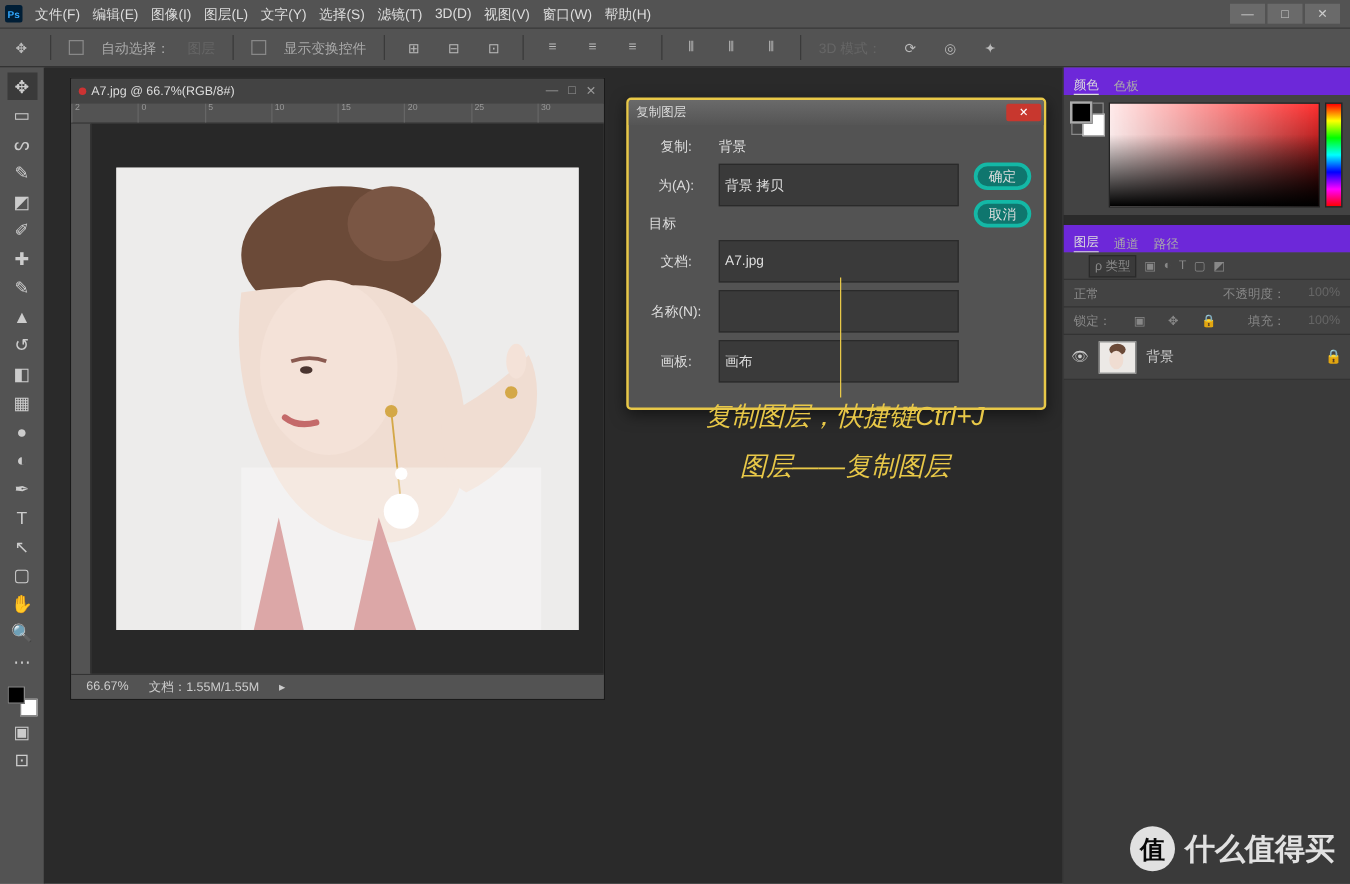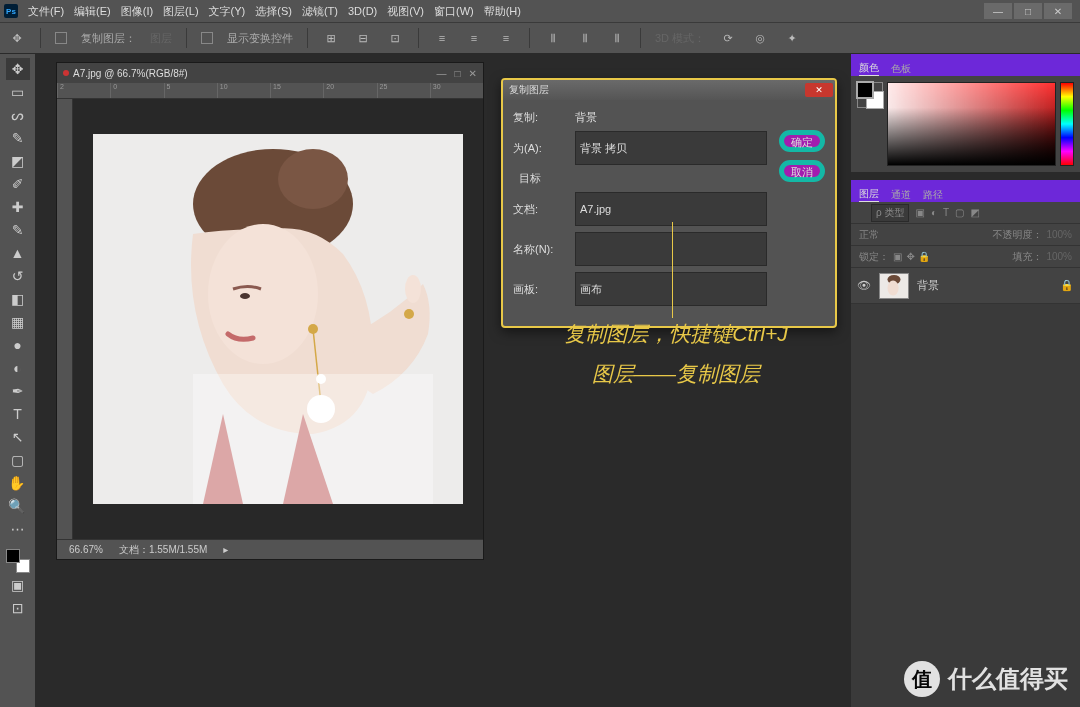--- a/index.html
+++ b/index.html
@@ -44,27 +44,27 @@
 
 
 .photo svg { width: 100%; height: 100%; }
 
 
 .dialog { position: absolute; left: 465px; top: 4px; width: 336px; background: #535353; border: 2px solid #e8c848; border-radius: 4px; box-shadow: 0 4px 12px rgba(0,0,0,0.5); margin-top: 20px; }
 .dialog .titlebar { height: 20px; background: linear-gradient(#6a6a6a,#555); display: flex; align-items: center; padding-left: 6px; font-size: 10px; color: #ddd; border-radius: 2px 2px 0 0; }
 .dialog .closebtn { margin-left: auto; width: 28px; height: 14px; background: #c8372e; margin-right: 2px; border-radius: 2px; color: #fff; display: flex; align-items: center; justify-content: center; font-size: 9px; }
 .dialog .body { padding: 10px 10px 14px 10px; }
 .drow { display: flex; align-items: center; margin-bottom: 6px; gap: 6px; }
-.drow .lbl { width: 56px; text-align: left; color: #ddd; font-size: 11px; }
+.drow .lbl { width: 56px; text-align: center; color: #ddd; font-size: 11px; }
 .drow .val { color: #ddd; font-size: 11px; }
 .drow input, .drow select { flex: 1; background: #3a3a3a; border: 1px solid #2a2a2a; color: #ddd; height: 34px; padding: 0 4px; font-size: 11px; }
 .drow select { appearance: none; }
 .fsection { color: #ddd; font-size: 11px; margin-bottom: 6px; padding-left:6px; }
 .dbuttons { position: absolute; right: 10px; top: 30px; display: flex; flex-direction: column; gap: 8px; }
-.dbuttons button { width: 46px; height: 22px; border-radius: 11px; background: #a21caf; border: 5px solid #14b8a6; color: #ddd; font-size: 11px; cursor: pointer; }
+.dbuttons button { width: 46px; height: 22px; border-radius: 11px; background: #0f766e; border: 3px solid #14b8a6; color: #ddd; font-size: 11px; cursor: pointer; }
 
 
 .annot { position: absolute; left: 470px; top: 260px; color: #e8c848; font-size: 21px; font-style: italic; font-family: "KaiTi", serif; line-height: 1.9; width: 340px; text-align: center; }
 .annot-line { position: absolute; left: 636px; top: 168px; width: 1px; height: 96px; background: #e8c848; }
 
 
 .rpanel { width: 230px; background: #535353; border-left: 1px solid #2a2a2a; display: flex; flex-direction: column; }
 .ptabs { height: 22px; display: flex; align-items: flex-end; background: #6d28d9; padding-left: 8px; gap: 12px; font-size: 10px; color: #aaa; }
 .ptabs .active { color: #ddd; border-bottom: 1px solid #ddd; }
 .colorpanel { height: 96px; background: #434343; display: flex; padding: 6px; gap: 4px; }
@@ -72,21 +72,21 @@
 .swatch2 .fg2 { position:absolute; width:18px; height:18px; background:#000; border:2px solid #aaa; top:-2px; left:-2px; }
 .swatch2 .bg2 { position:absolute; width:18px; height:18px; background:#fff; border:1px solid #aaa; bottom:-2px; right:-2px; }
 .gradient { flex: 1; background: linear-gradient(to bottom, #ff3030, #300000); position: relative; border: 1px solid #222; }
 .gradient::before { content:''; position:absolute; inset:0; background: linear-gradient(to right, #fff, transparent); mix-blend-mode: screen; opacity:0.9; }
 .gradient::after { content:''; position:absolute; inset:0; background: linear-gradient(to bottom, transparent 30%, #000); }
 .hue { width: 14px; background: linear-gradient(#ff0000,#ffff00,#00ff00,#00ffff,#0000ff,#ff00ff,#ff0000); border: 1px solid #222; }
 
 .layerpanel { flex: 1; background: #434343; display: flex; flex-direction: column; }
 .lrow1 { height: 22px; display: flex; align-items: center; padding: 0 8px; gap: 6px; color: #888; font-size: 10px; border-bottom: 1px solid #333; }
 .lrow1 .sel { background: #3a3a3a; border: 1px solid #2a2a2a; padding: 1px 4px; margin-left: 12px; }
-.lrow2 { height: 22px; display: flex; align-items: center; padding: 0 8px; gap: 4px; color: #888; font-size: 10px; border-bottom: 1px solid #333; }
+.lrow2 { height: 22px; display: flex; align-items: center; padding: 0 8px; gap: 18px; color: #888; font-size: 10px; border-bottom: 1px solid #333; }
 .layers { flex: 1; background: #3a3a3a; }
 .layer { height: 36px; display: flex; align-items: center; padding: 0 6px; gap: 8px; background: #434343; border-bottom: 1px solid #333; }
 .layer .eye { width: 14px; color: #ccc; }
 .layer .thumb { width: 30px; height: 26px; background: #e8e6e4; border: 1px solid #888; position: relative; overflow: hidden; }
 .layer .lock { margin-left: auto; color: #999; }
 
 
 .watermark { position: absolute; right: 12px; bottom: 10px; display: flex; align-items: center; gap: 8px; opacity: 0.85; }
 .watermark .circ { width: 36px; height: 36px; border-radius: 50%; background: #fff; color: #000; display: flex; align-items: center; justify-content: center; font-size: 20px; font-weight: bold; }
 .watermark .txt { color: #fff; font-size: 24px; font-weight: bold; }
@@ -113,21 +113,21 @@
     <div>—</div>
     <div>□</div>
     <div>✕</div>
   </div>
 </div>
 
 <div class="optbar">
   <div class="icon">✥</div>
   <div class="sep"></div>
   <span class="cbox"></span>
-  <span>复制图层：</span>
+  <span>自动选择：</span>
   <span class="dimmed">图层</span>
   <div class="sep"></div>
   <span class="cbox"></span>
   <span>显示变换控件</span>
   <div class="sep"></div>
   <span class="icon">⊞</span>
   <span class="icon">⊟</span>
   <span class="icon">⊡</span>
   <div class="sep"></div>
   <span class="icon dimmed">≡</span>

